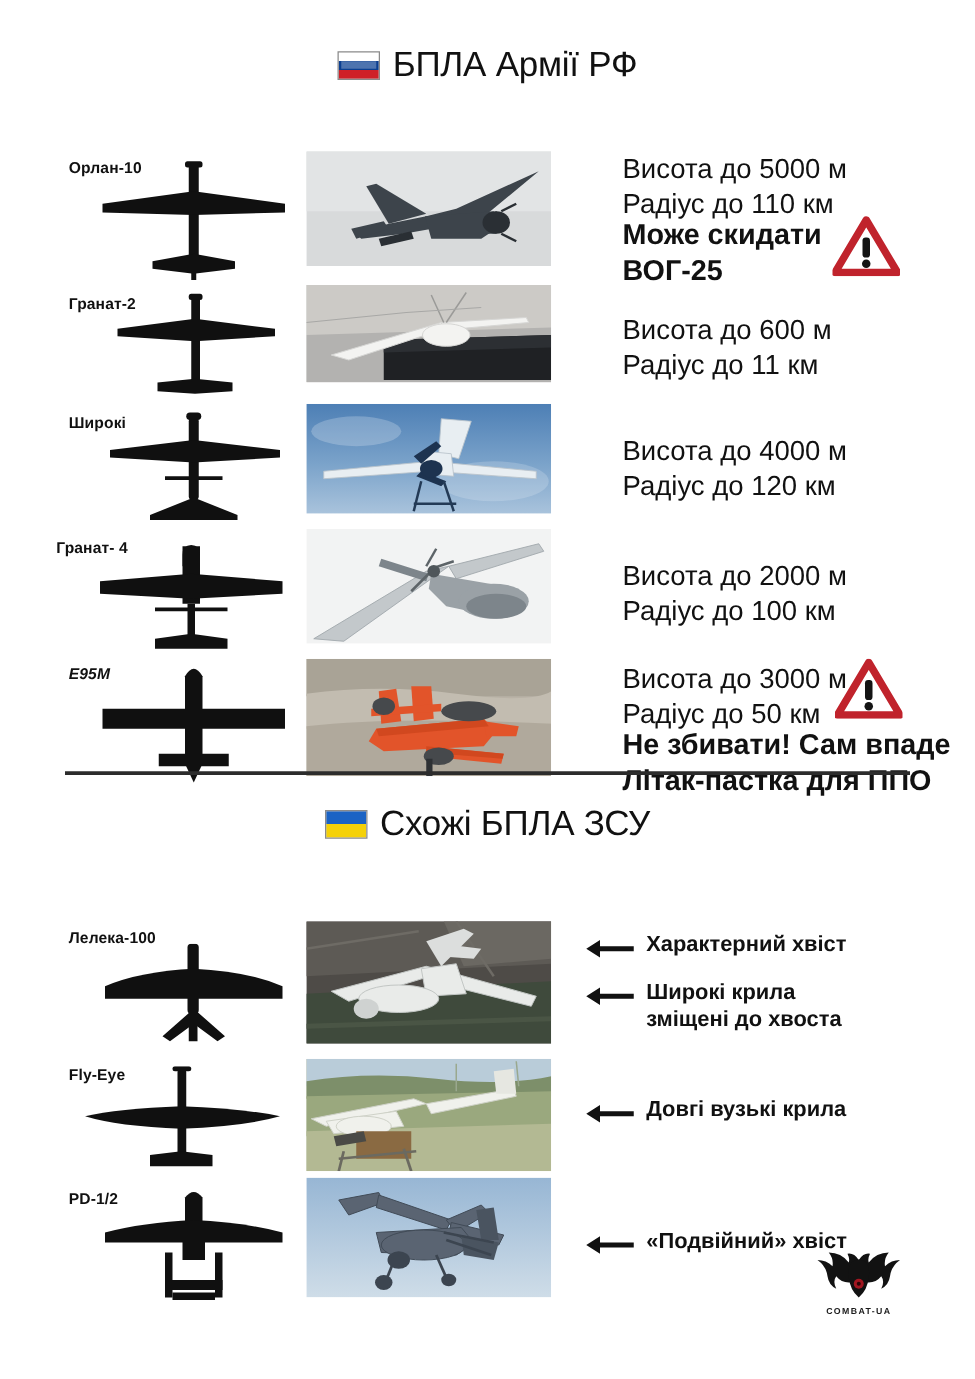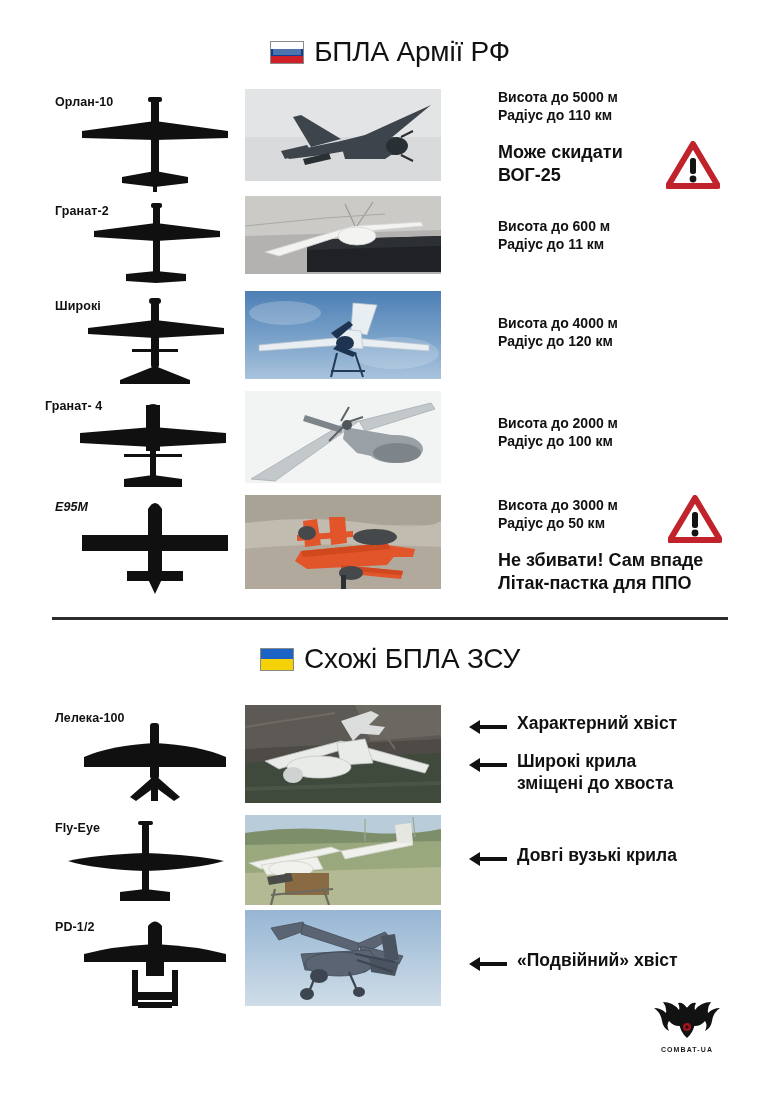--- a/index.html
+++ b/index.html
@@ -71,20 +71,21 @@
     width: 676px;
     height: 3px;
     background: #2c2c2c;
   }
 
   
   .row {
     position: absolute;
     left: 0;
     width: 780px;
+    margin-top: 32px;
   }
   .model-name {
     position: absolute;
     font-size: 12.5px;
     font-weight: bold;
     color: #111;
     white-space: nowrap;
     letter-spacing: 0.1px;
   }
   .silhouette {
@@ -93,30 +94,30 @@
   .silhouette svg { display: block; }
   .photo {
     position: absolute;
     overflow: hidden;
   }
   .photo svg { display: block; }
 
   
   .spec {
     position: absolute;
-    font-size: 14px;
-    font-weight: bold;
+    font-size: 22px;
+    font-weight: normal;
     line-height: 1.28;
     color: #111;
     white-space: nowrap;
   }
   .spec .line { display: block; }
   .note {
     position: absolute;
-    font-size: 18px;
+    font-size: 23px;
     font-weight: bold;
     line-height: 1.25;
     color: #111;
     white-space: nowrap;
   }
   .note .line { display: block; }
 
   
   .warn {
     position: absolute;

